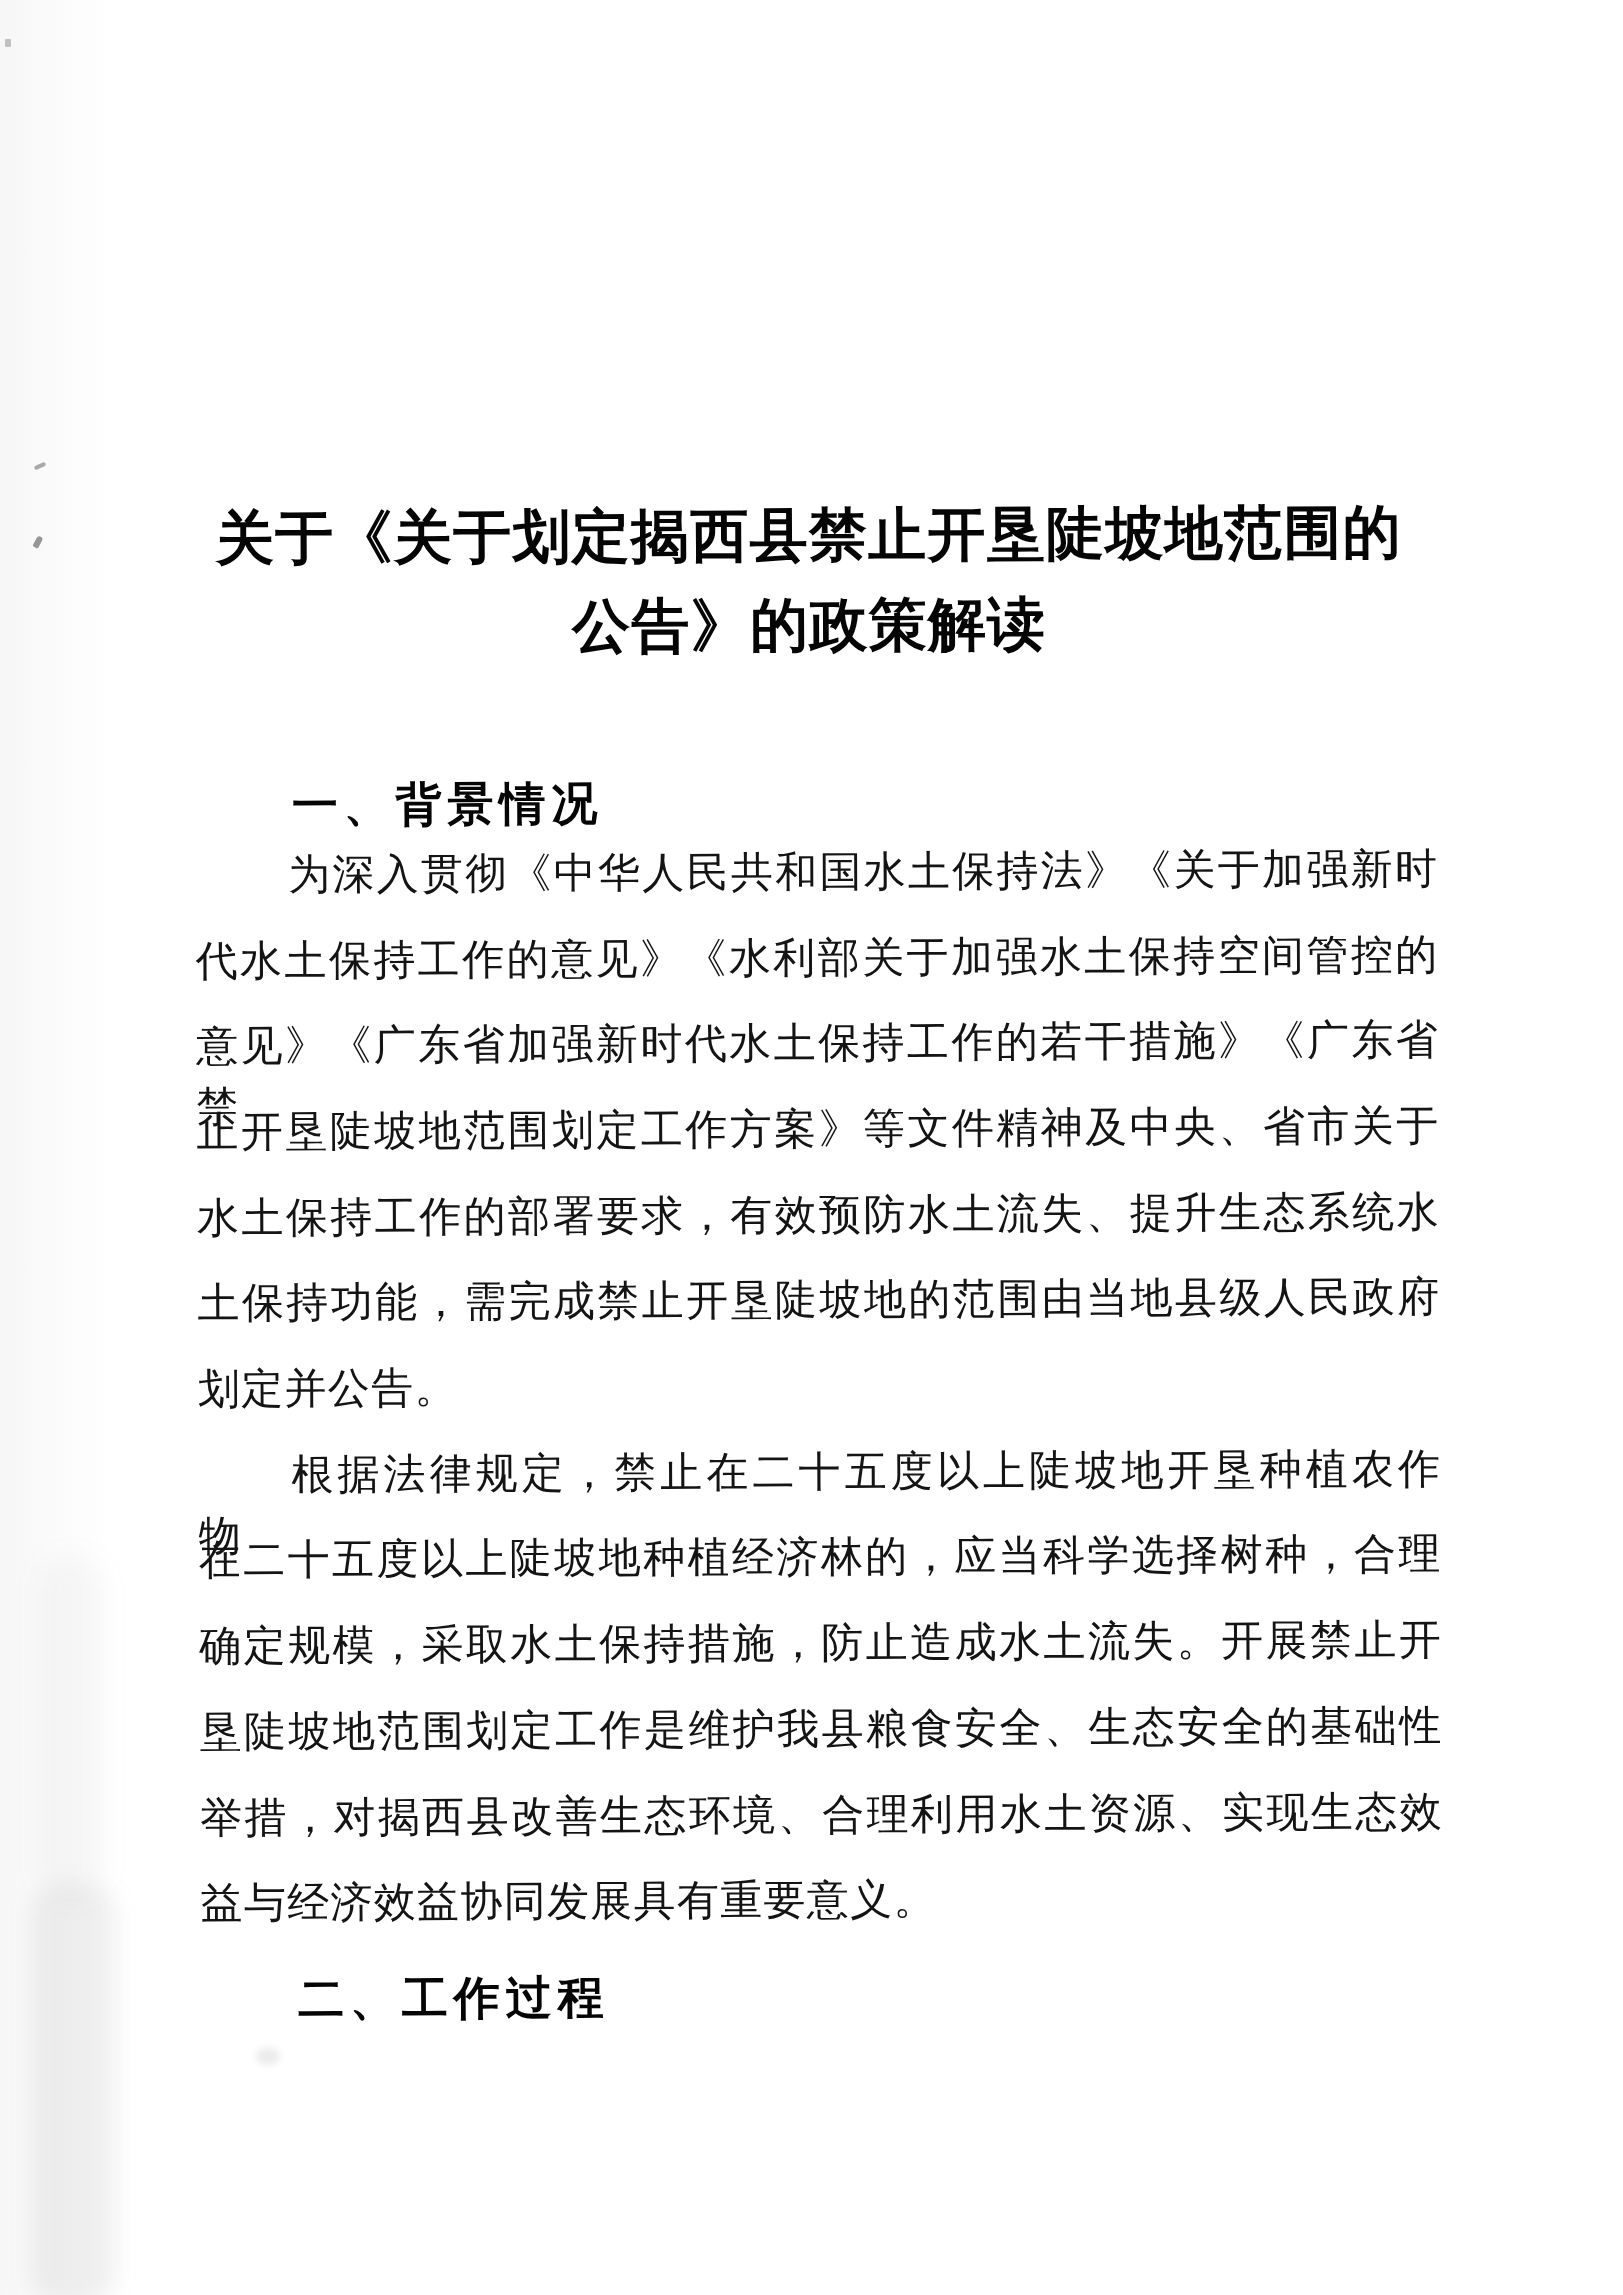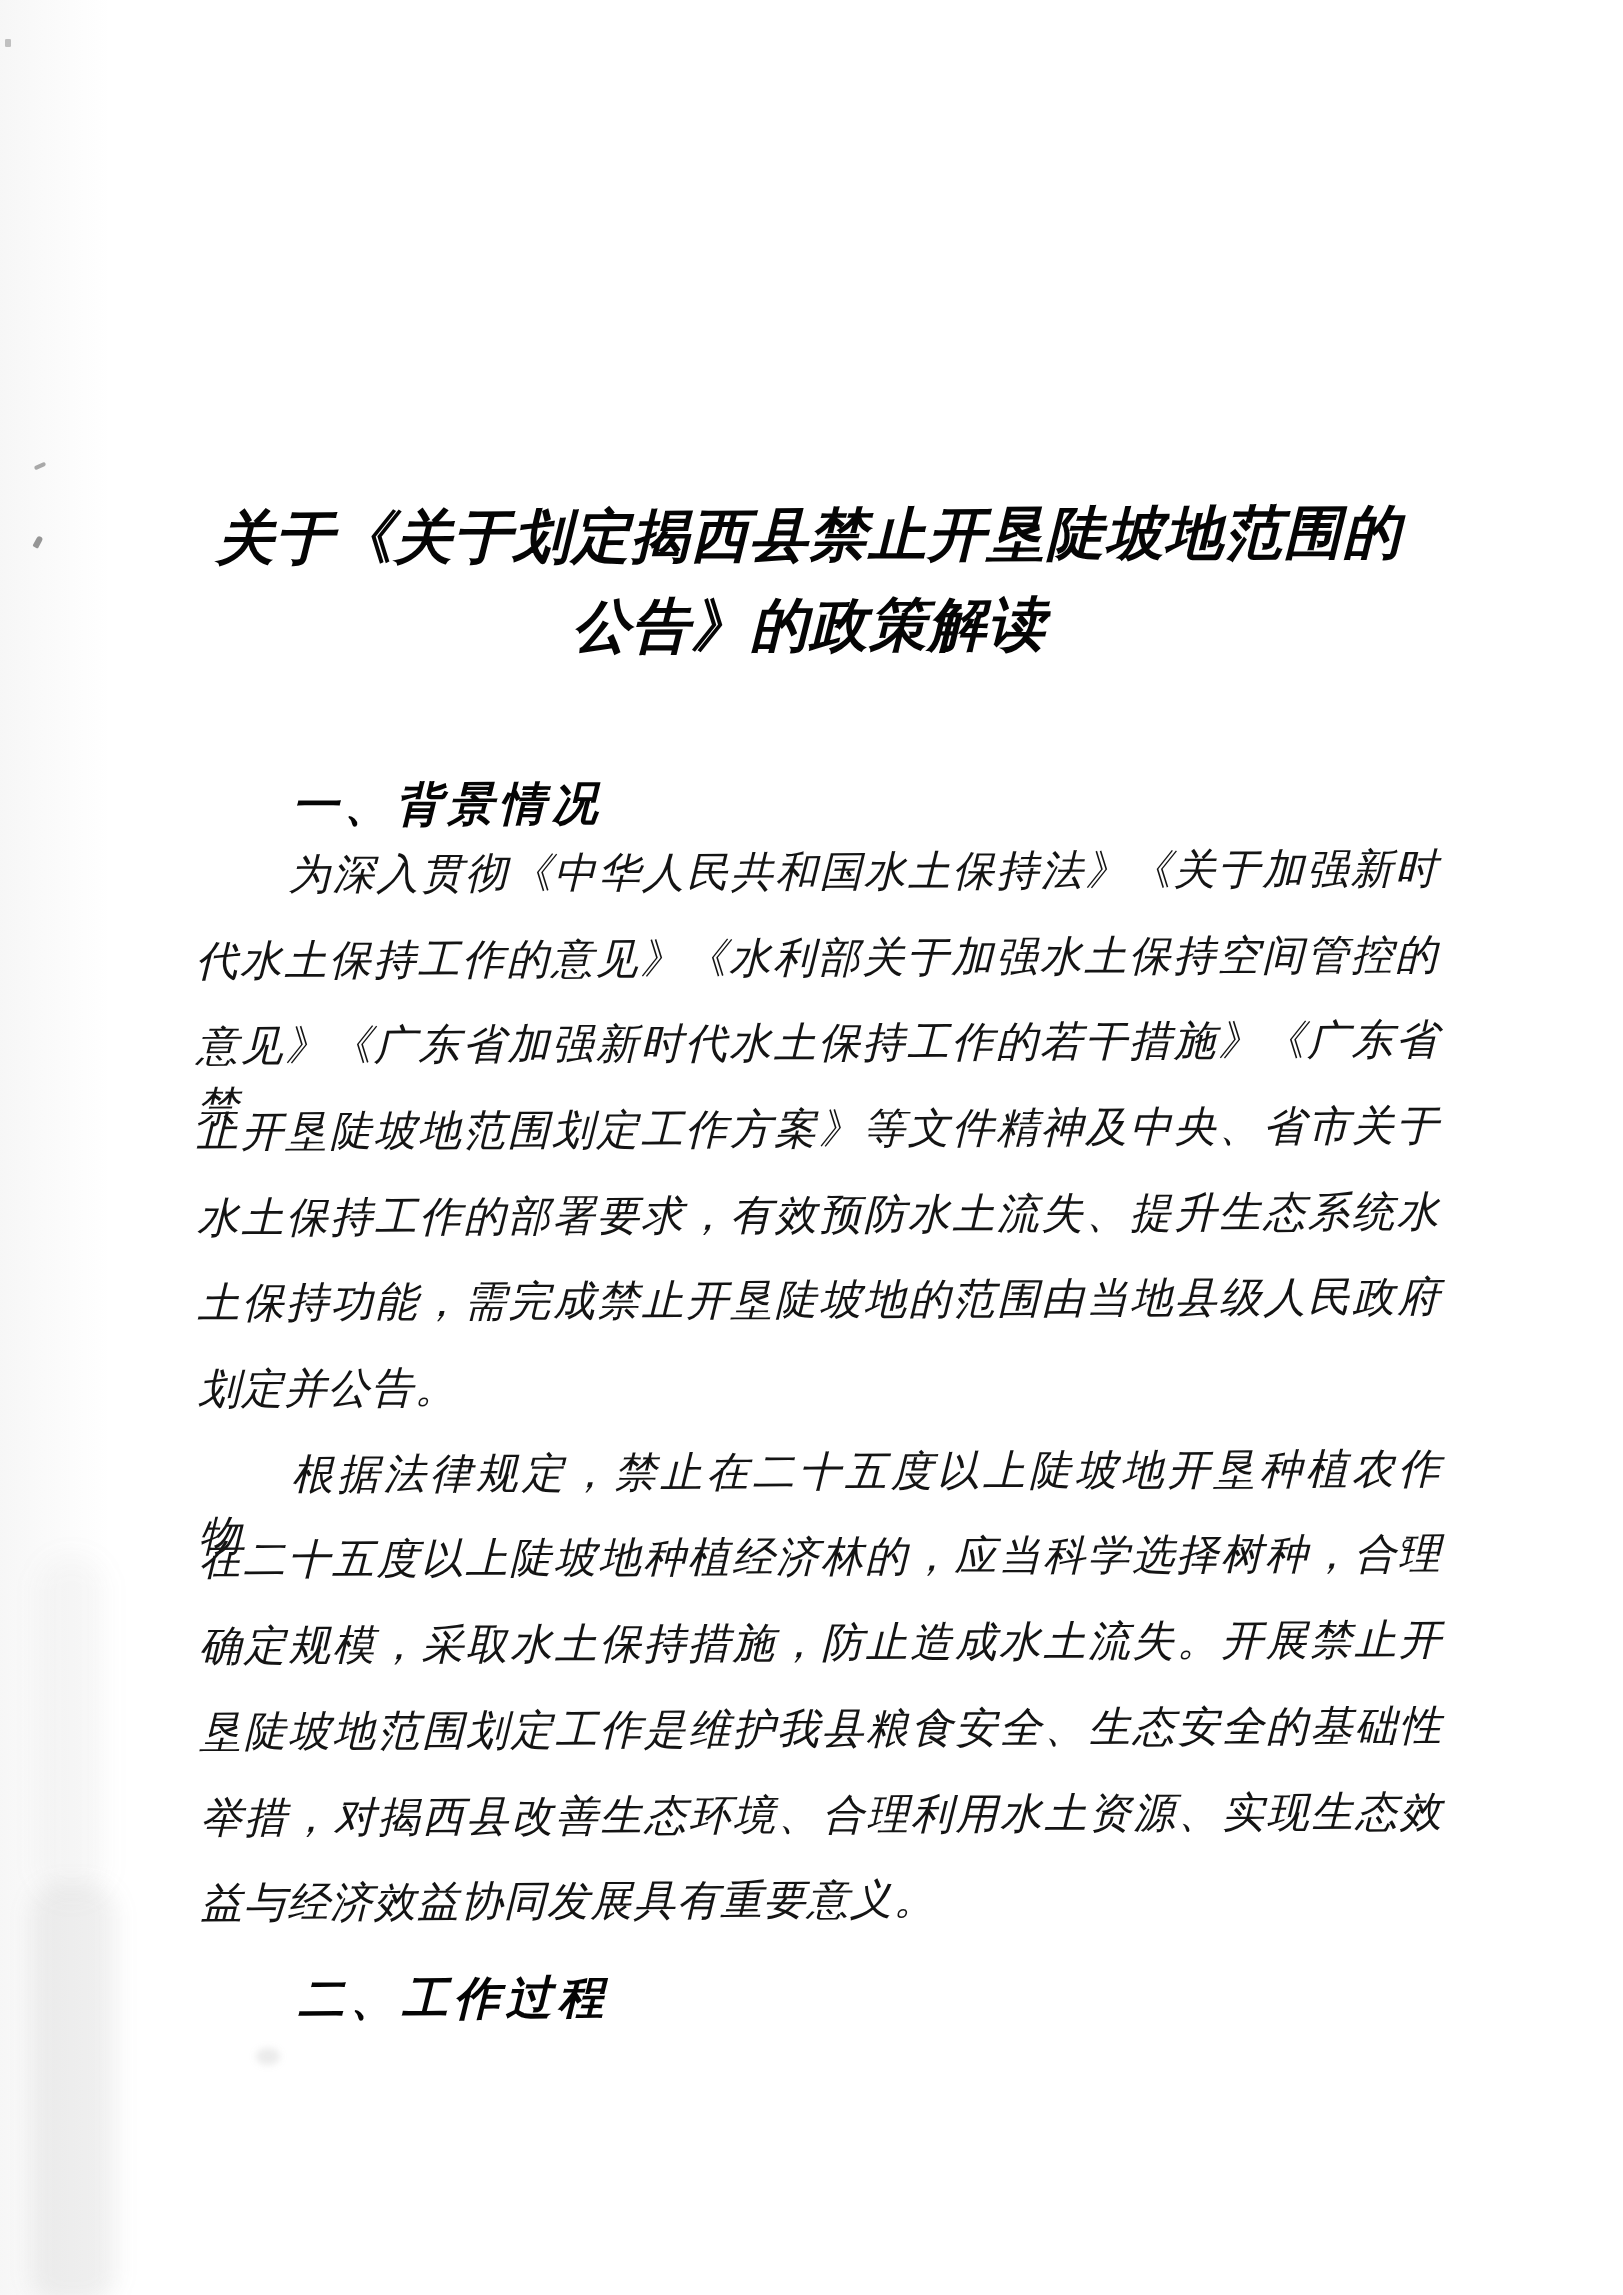--- a/index.html
+++ b/index.html
@@ -9,21 +9,20 @@
   }
   .page {
     position: relative;
     width: 1623px;
     height: 2295px;
     margin: 0 auto;
     background: #ffffff;
     overflow: hidden;
     font-family: "Liberation Serif", serif;
     color: #111111;
-    font-style: italic;
   }
   
   .scan-content {
     position: absolute;
     inset: 0;
     transform: rotate(-0.3deg);
     transform-origin: 50% 45%;
   }
   .line {
     position: absolute;

